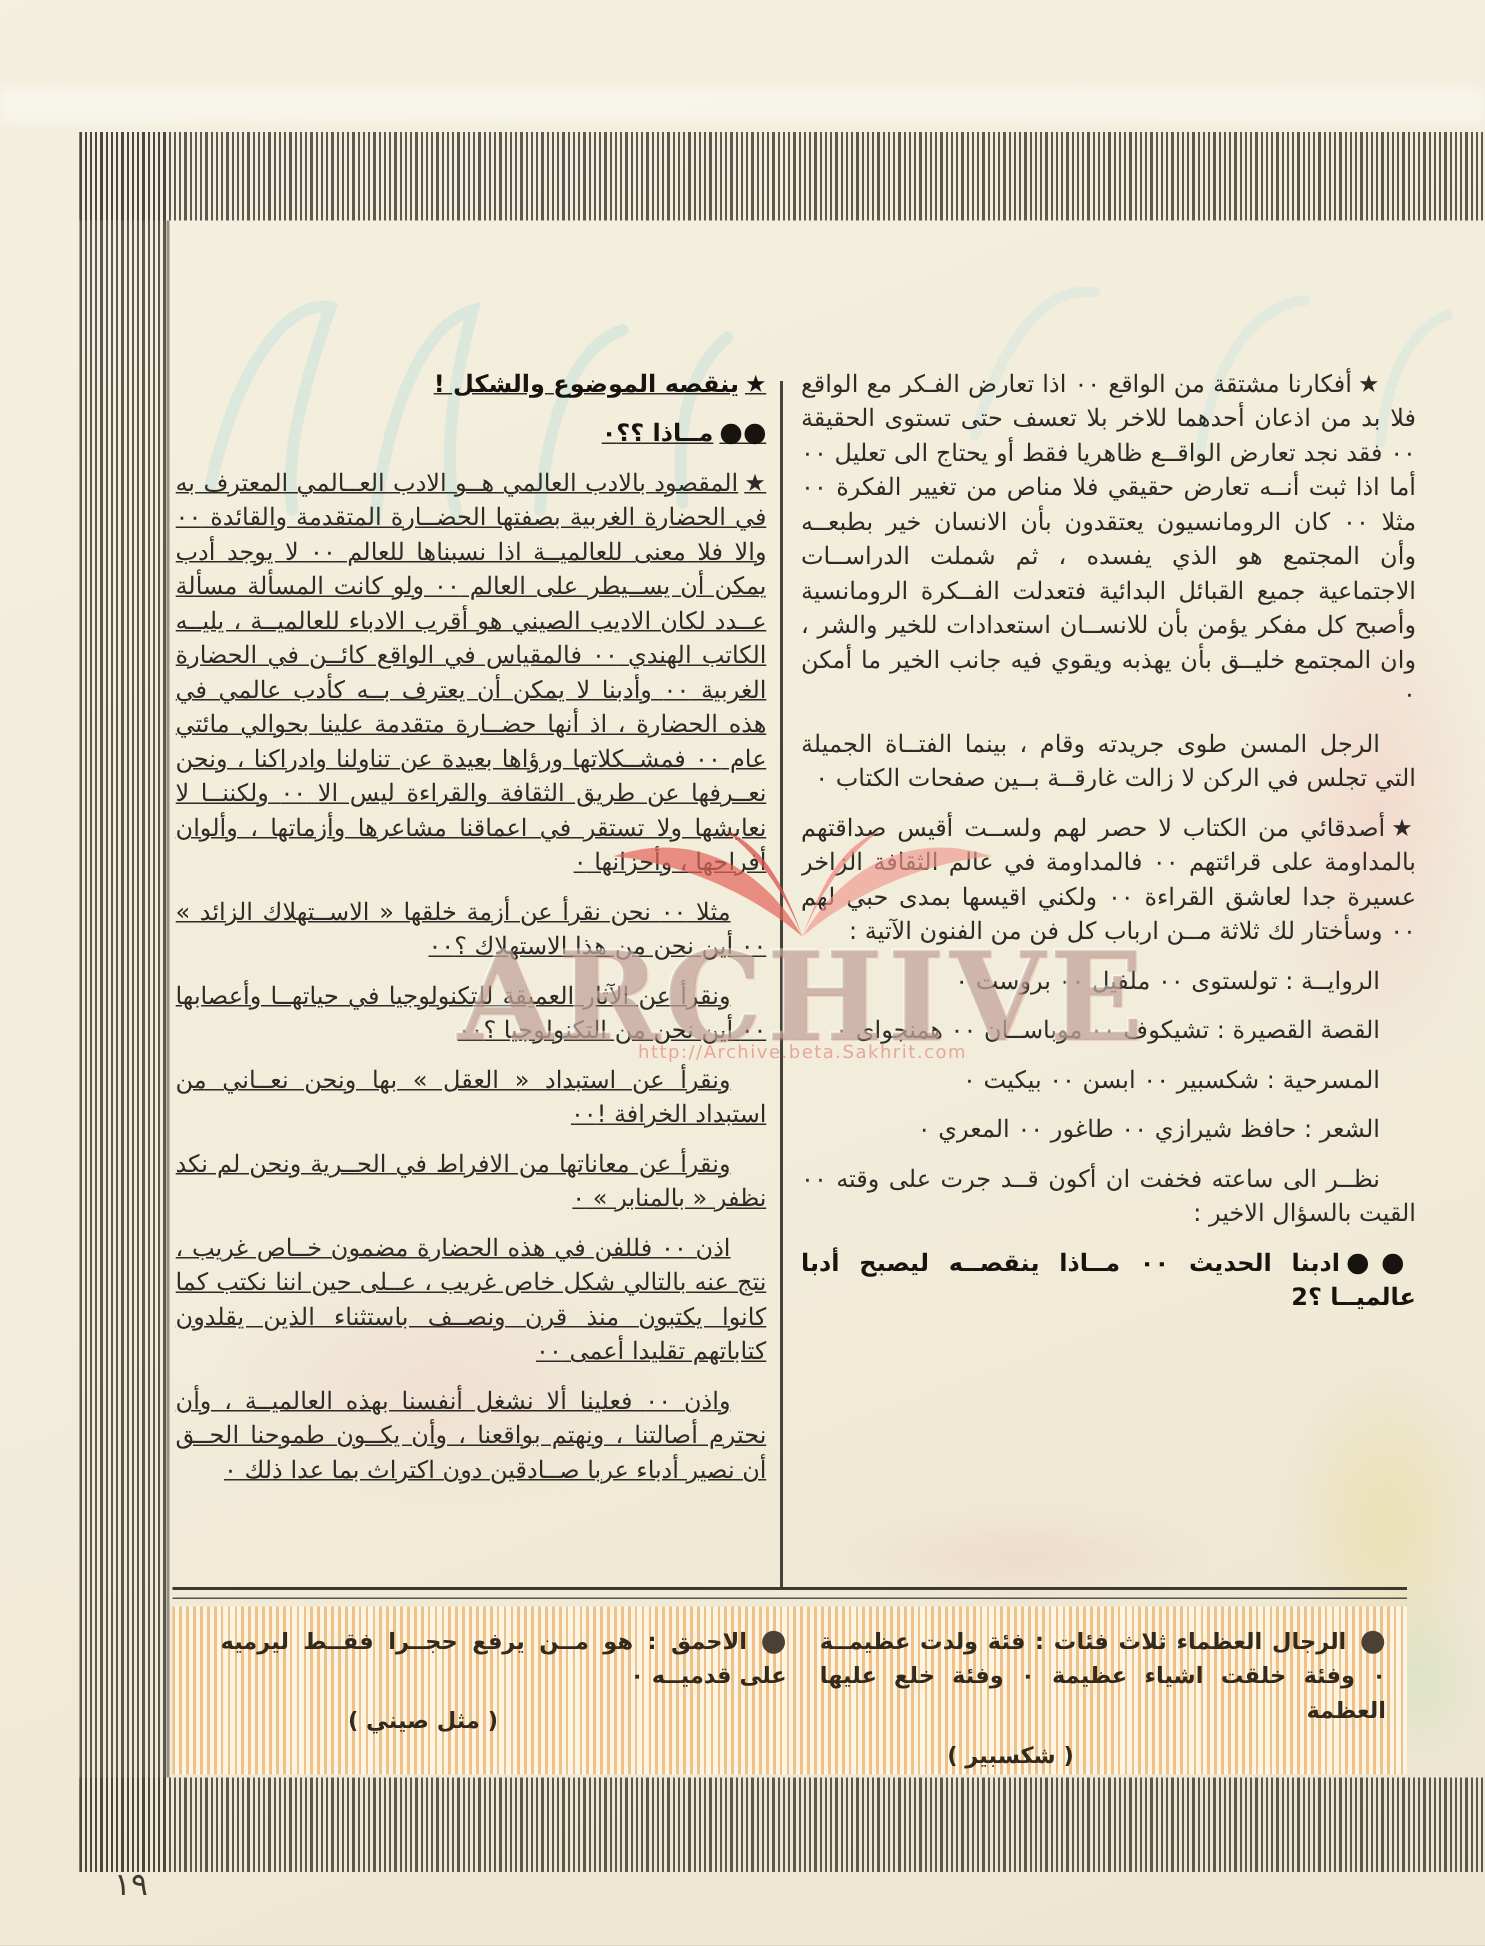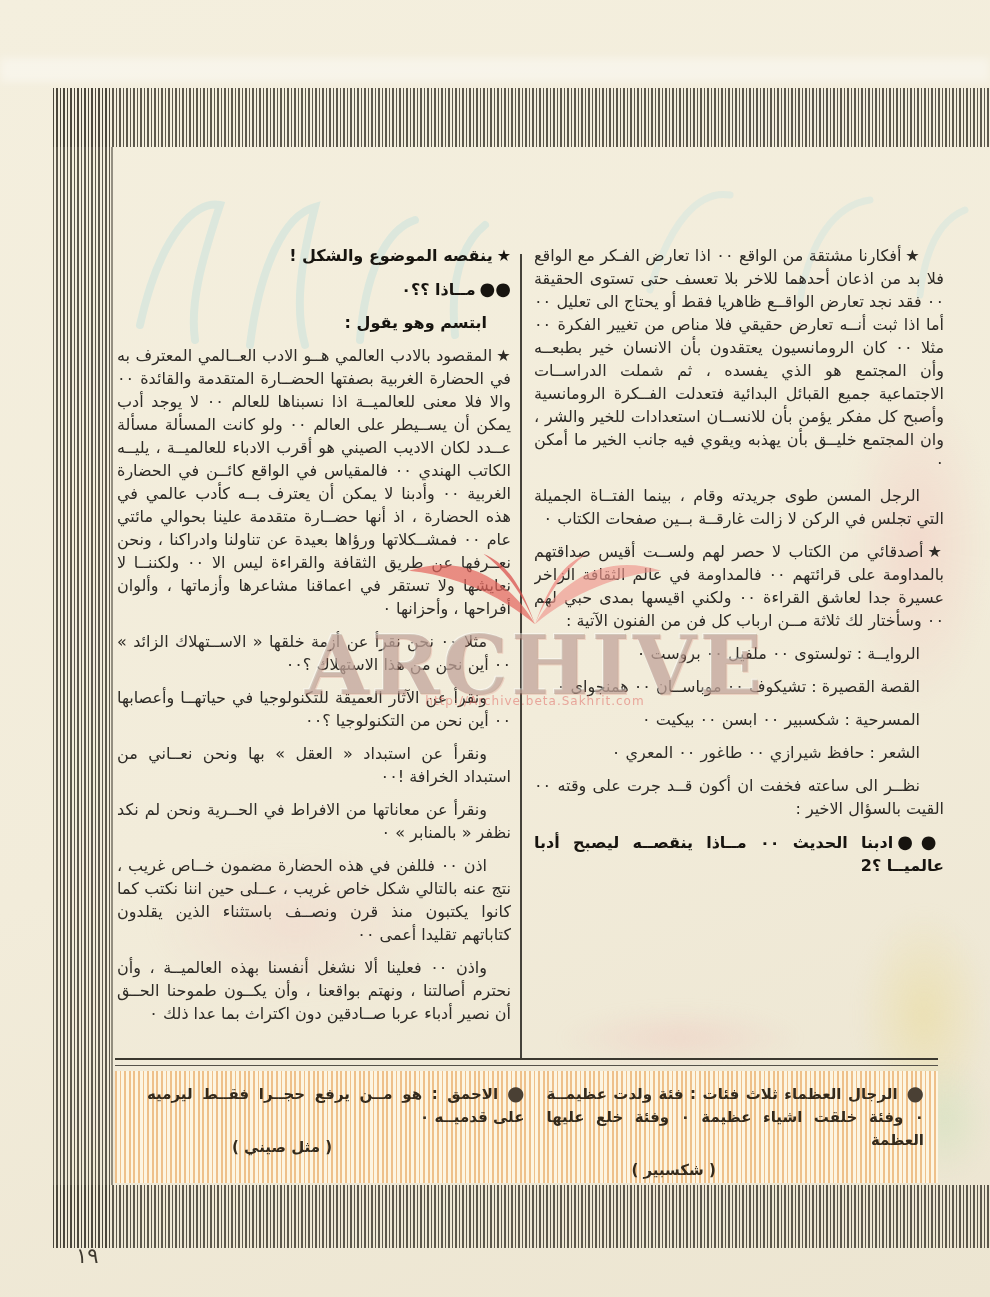--- a/index.html
+++ b/index.html
@@ -27,21 +27,21 @@
   .blob-green{left:900px;top:1060px;width:90px;height:120px;background:radial-gradient(closest-side,rgba(204,224,184,.5),rgba(204,224,184,0));}
   .blob-pink2{left:150px;top:850px;width:290px;height:150px;background:radial-gradient(closest-side,rgba(240,199,194,.32),rgba(240,199,194,0));}
   .blob-pink3{left:560px;top:1008px;width:240px;height:60px;background:radial-gradient(closest-side,rgba(240,190,186,.35),rgba(240,190,186,0));}
 
   
   .col{
     position:absolute;direction:rtl;text-align:justify;color:#2e2b26;
     font-size:16px;line-height:23px;overflow:hidden;z-index:2;
   }
   .col-right{left:534px;top:244px;width:410px;height:800px;}
-  .col-left {left:117px;top:244px;width:394px;height:815px;}
+  .col-left {left:117px;top:244px;width:394px;height:815px;text-decoration:underline;}
   .col p{margin:0 0 10px;}
   .col p.indent{text-indent:24px;}
   .col p.q{font-weight:bold;color:#17140f;}
   .marker{font-weight:bold;margin-left:4px;}
   .marker.dots{font-size:18px;letter-spacing:-1px;}
 
   .col-divider{position:absolute;left:520px;top:254px;width:2px;height:804px;background:#45423a;z-index:2;}
   .double-rule{position:absolute;left:115px;top:1058px;width:823px;height:5px;
     border-top:2px solid #3b382f;border-bottom:1px solid #55524a;z-index:2;}
 
@@ -110,21 +110,20 @@
     <p class="indent"><span>القصة القصيرة : تشيكوف ٠٠ موباســان ٠٠ همنجواى ٠</span></p>
     <p class="indent"><span>المسرحية : شكسبير ٠٠ ابسن ٠٠ بيكيت ٠</span></p>
     <p class="indent"><span>الشعر : حافظ شيرازي ٠٠ طاغور ٠٠ المعري ٠</span></p>
     <p class="indent"><span>نظــر الى ساعته فخفت ان أكون قــد جرت على وقته ٠٠ القيت بالسؤال الاخير :</span></p>
     <p class="q"><span class="marker dots">●●</span><span>ادبنا الحديث ٠٠ مــاذا ينقصــه ليصبح أدبا عالميــا ؟2</span></p>
   </div>
 
   <div class="col col-left">
     <p class="q"><span class="marker">★</span><span>ينقصه الموضوع والشكل !</span></p>
     <p class="q"><span class="marker dots">●●</span><span>مــاذا ؟؟٠</span></p>
-    <p class="q indent"><span>ابتسم وهو يقول :</span></p>
     <p><span class="marker">★</span><span>المقصود بالادب العالمي هــو الادب العــالمي المعترف به في الحضارة الغربية بصفتها الحضــارة المتقدمة والقائدة ٠٠ والا فلا معنى للعالميــة اذا نسبناها للعالم ٠٠ لا يوجد أدب يمكن أن يســيطر على العالم ٠٠ ولو كانت المسألة مسألة عــدد لكان الاديب الصيني هو أقرب الادباء للعالميــة ، يليــه الكاتب الهندي ٠٠ فالمقياس في الواقع كائــن في الحضارة الغربية ٠٠ وأدبنا لا يمكن أن يعترف بــه كأدب عالمي في هذه الحضارة ، اذ أنها حضــارة متقدمة علينا بحوالي مائتي عام ٠٠ فمشــكلاتها ورؤاها بعيدة عن تناولنا وادراكنا ، ونحن نعــرفها عن طريق الثقافة والقراءة ليس الا ٠٠ ولكننــا لا نعايشها ولا تستقر في اعماقنا مشاعرها وأزماتها ، وألوان أفراحها ، وأحزانها ٠</span></p>
     <p class="indent"><span>مثلا ٠٠ نحن نقرأ عن أزمة خلقها « الاســتهلاك الزائد » ٠٠ أين نحن من هذا الاستهلاك ؟٠٠</span></p>
     <p class="indent"><span>ونقرأ عن الآثار العميقة للتكنولوجيا في حياتهــا وأعصابها ٠٠ أين نحن من التكنولوجيا ؟٠٠</span></p>
     <p class="indent"><span>ونقرأ عن استبداد « العقل » بها ونحن نعــاني من استبداد الخرافة !٠٠</span></p>
     <p class="indent"><span>ونقرأ عن معاناتها من الافراط في الحــرية ونحن لم نكد نظفر « بالمنابر » ٠</span></p>
     <p class="indent"><span>اذن ٠٠ فللفن في هذه الحضارة مضمون خــاص غريب ، نتج عنه بالتالي شكل خاص غريب ، عــلى حين اننا نكتب كما كانوا يكتبون منذ قرن ونصــف باستثناء الذين يقلدون كتاباتهم تقليدا أعمى ٠٠</span></p>
     <p class="indent"><span>واذن ٠٠ فعلينا ألا نشغل أنفسنا بهذه العالميــة ، وأن نحترم أصالتنا ، ونهتم بواقعنا ، وأن يكــون طموحنا الحــق أن نصير أدباء عربا صــادقين دون اكتراث بما عدا ذلك ٠</span></p>
   </div>
 
   <div class="double-rule"></div>

